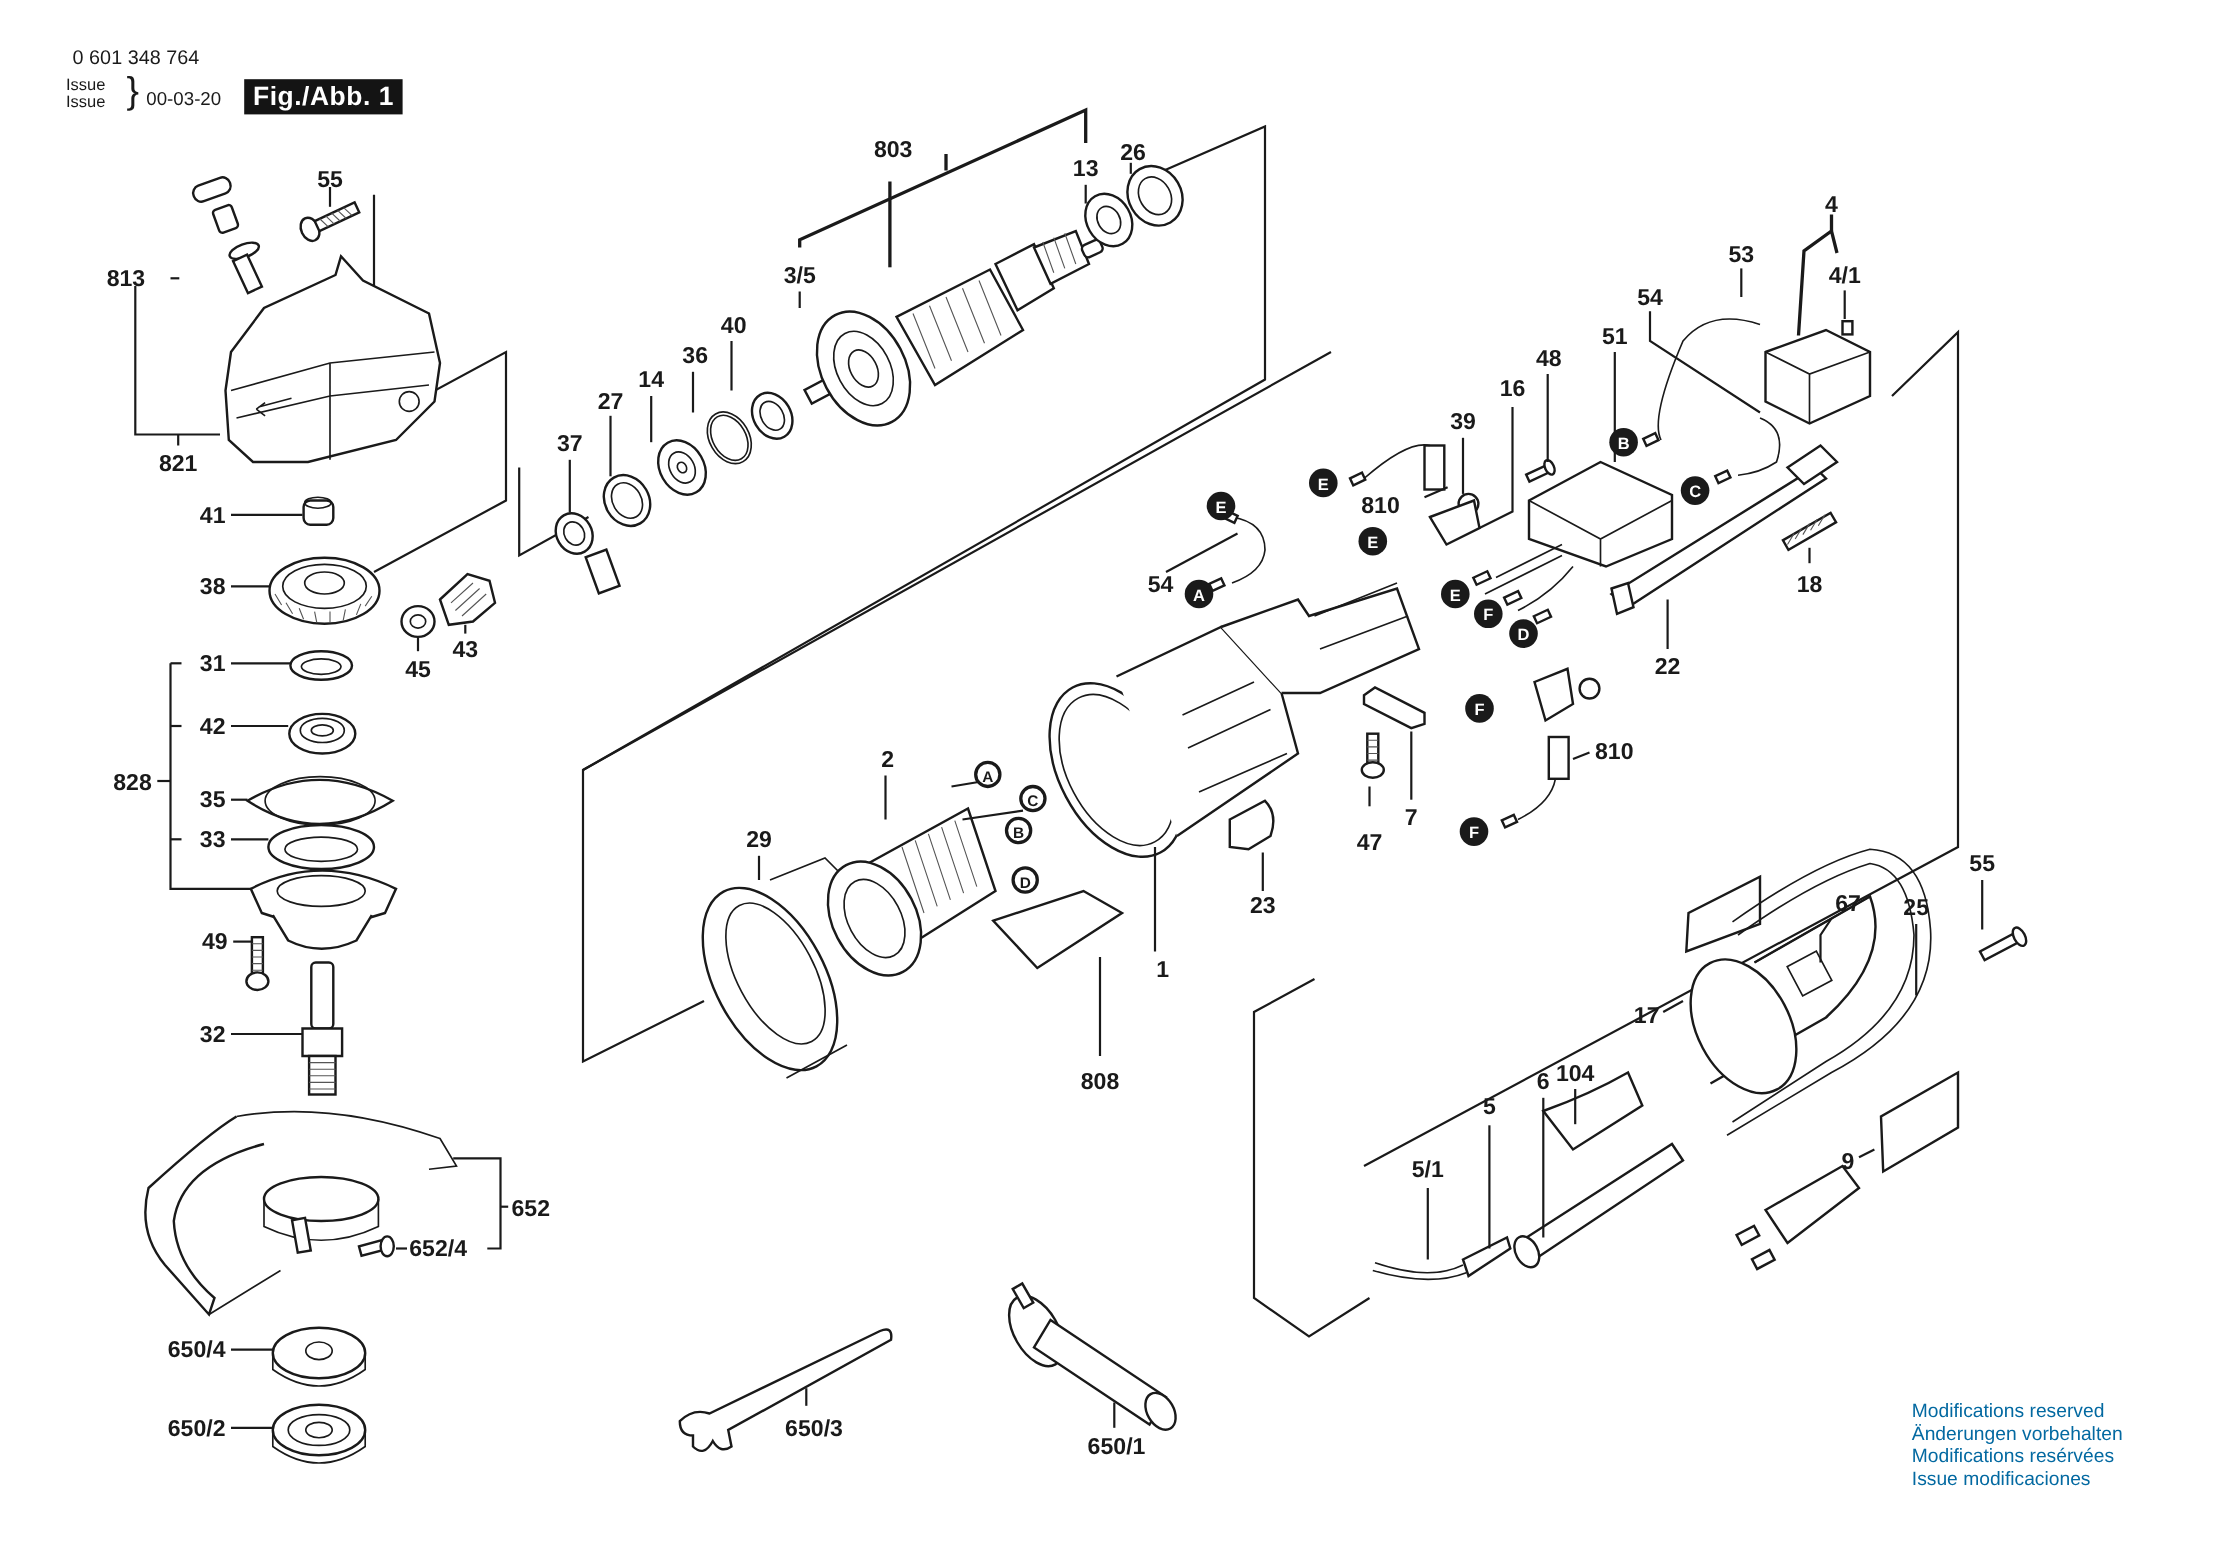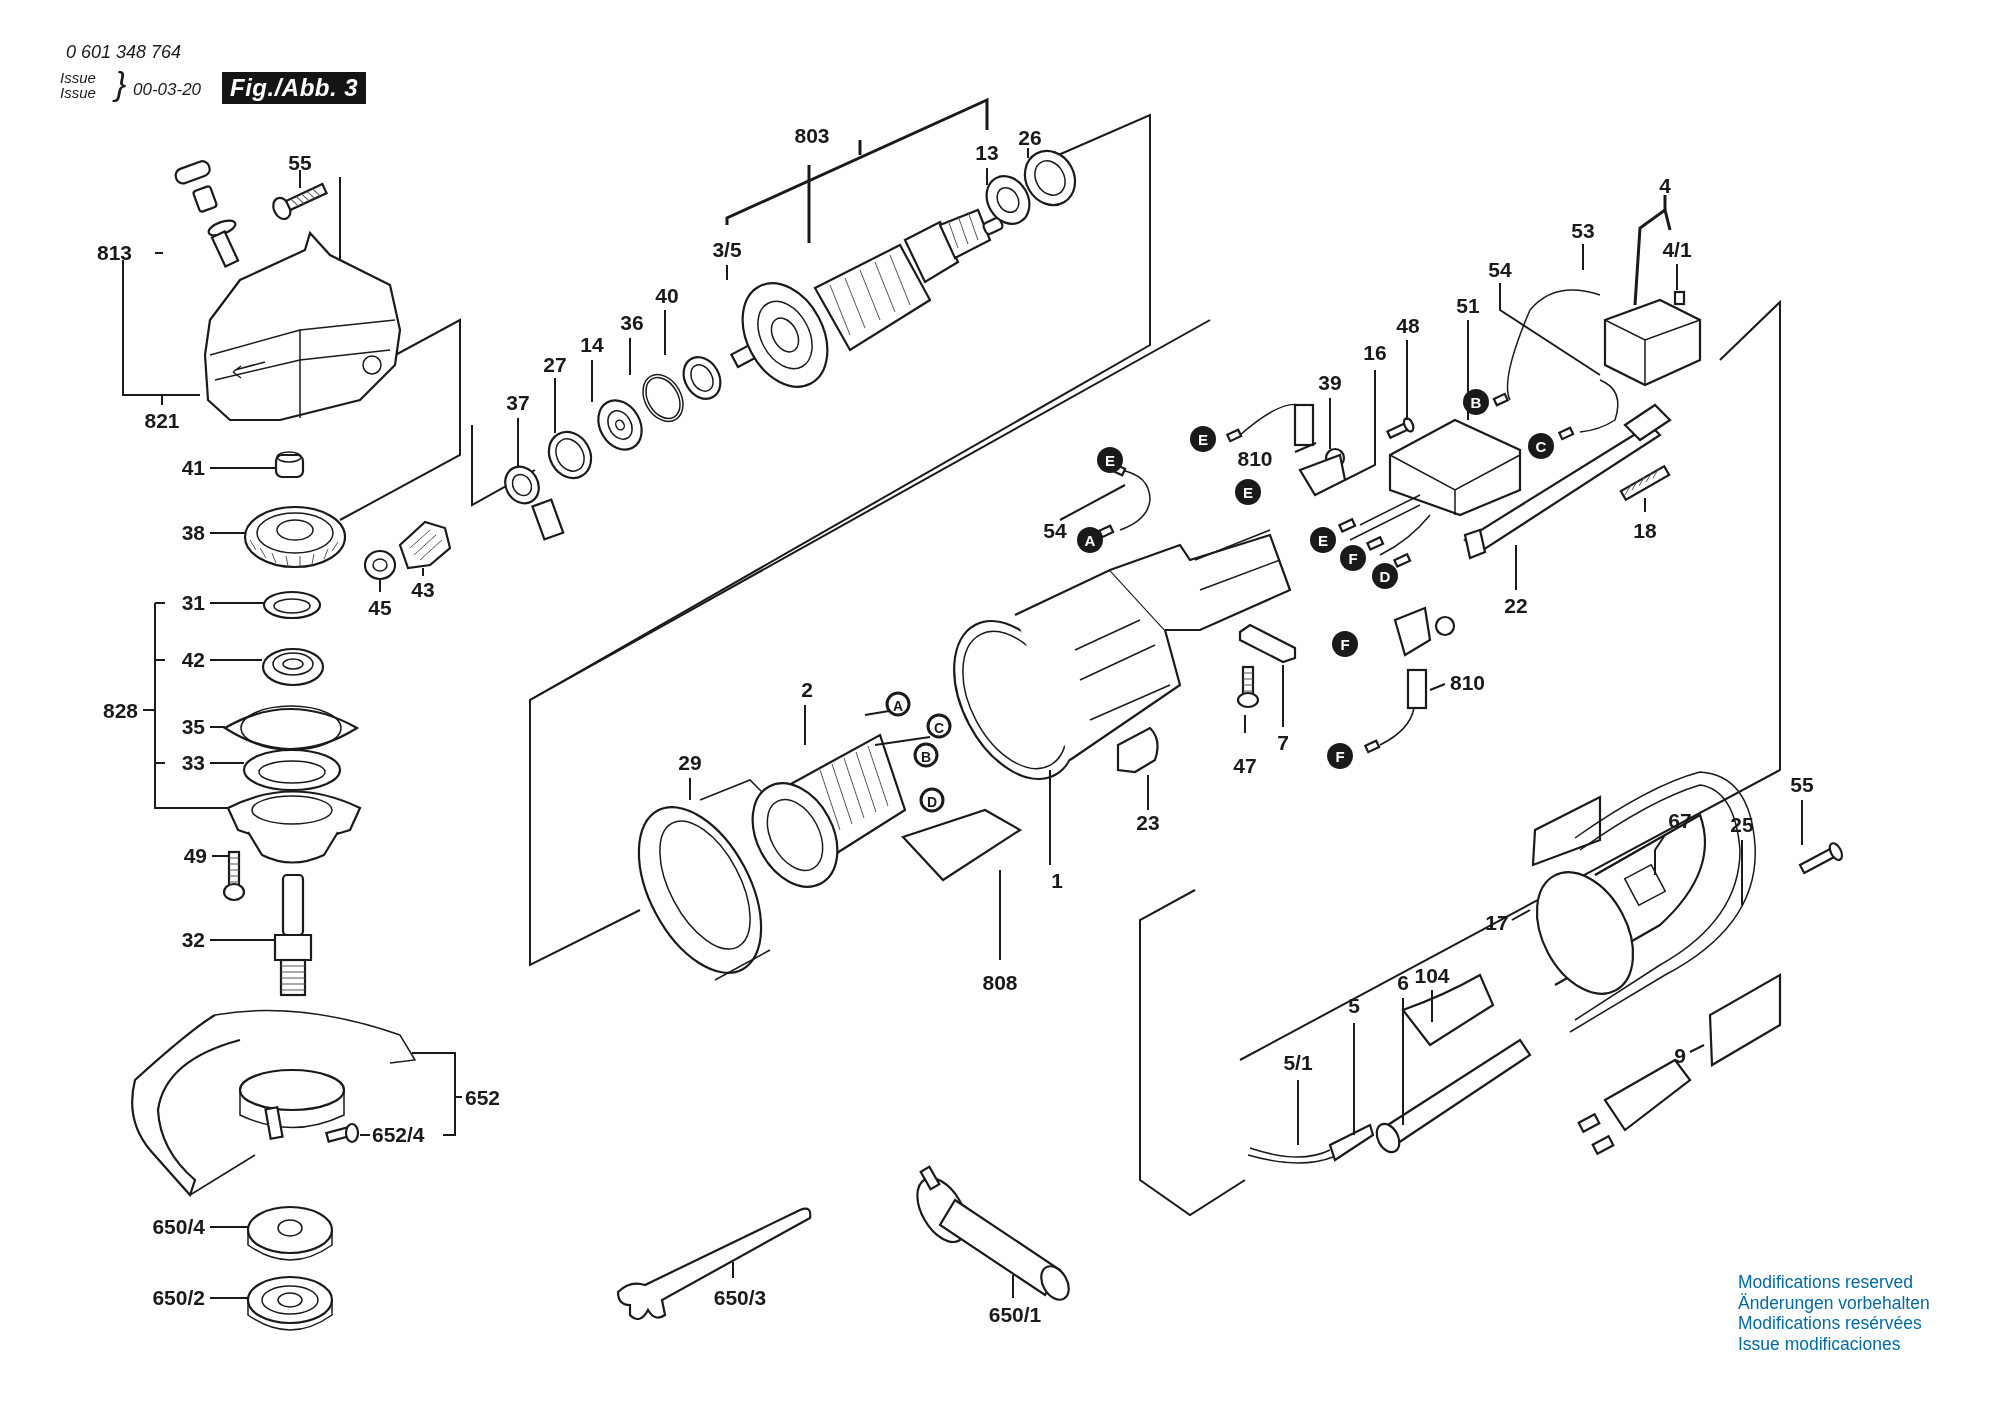--- a/index.html
+++ b/index.html
@@ -1,19 +1,19 @@
 <!DOCTYPE html>
 <html><head>
 <meta charset="utf-8">
 <style>
   html, body { margin:0; padding:0; background:#ffffff; }
   body { width:2013px; height:1403px; position:relative; overflow:hidden;
          font-family:"Liberation Sans", sans-serif; color:#1a1a1a; }
   #diagram { position:absolute; left:0; top:0; width:2013px; height:1403px; }
-  .hdr { position:absolute; font-family:"Liberation Sans", sans-serif; color:#1a1a1a;font-style:italic; }
+  .hdr { position:absolute; font-family:"Liberation Sans", sans-serif; color:#1a1a1a; }
   #part-number { left:66px; top:42px; font-size:18px; }
   #issue-lbl { left:60px; top:70px; font-size:15px; line-height:15px; }
   #brace { left:115px; top:68px; font-size:34px; line-height:30px; font-weight:300; }
   #issue-date { left:133px; top:80px; font-size:17px; }
   #fig-badge { left:222px; top:72px; background:#141414; color:#fff; font-size:24px;
                font-weight:bold; padding:2px 8px 2px 8px; letter-spacing:0.5px; }
   #footer { position:absolute; left:1738px; top:1272px; font-size:17.5px; line-height:20.5px; color:#0369a1; }
   .lbl { font-family:"Liberation Sans", sans-serif; font-size:21px; font-weight:bold; fill:#1a1a1a; }
   .ln { stroke:#1a1a1a; stroke-width:2; fill:none; }
   .ln3 { stroke:#1a1a1a; stroke-width:3; fill:none; }
@@ -25,21 +25,21 @@
 </head>
 <body>
 
 <div class="hdr" id="part-number">0 601 348 764</div>
 <div class="hdr" id="issue-lbl">
   <div>Issue</div>
   <div>Issue</div>
 </div>
 <div class="hdr" id="brace">}</div>
 <div class="hdr" id="issue-date">00-03-20</div>
-<div class="hdr" id="fig-badge">Fig./Abb. 3</div>
+<div class="hdr" id="fig-badge">Fig./Abb. 1</div>
 
 <svg id="diagram" viewBox="0 0 2013 1403" xmlns="http://www.w3.org/2000/svg">
 
   <g>
 
     <polyline class="ln" points="340,177 340,385 460,320 460,455 340,520"></polyline>
 
     <polyline class="ln" points="472,425 472,505 535,470"></polyline>
     <polyline class="ln" points="1040,163 1150,115 1150,345 530,700"></polyline>
 

